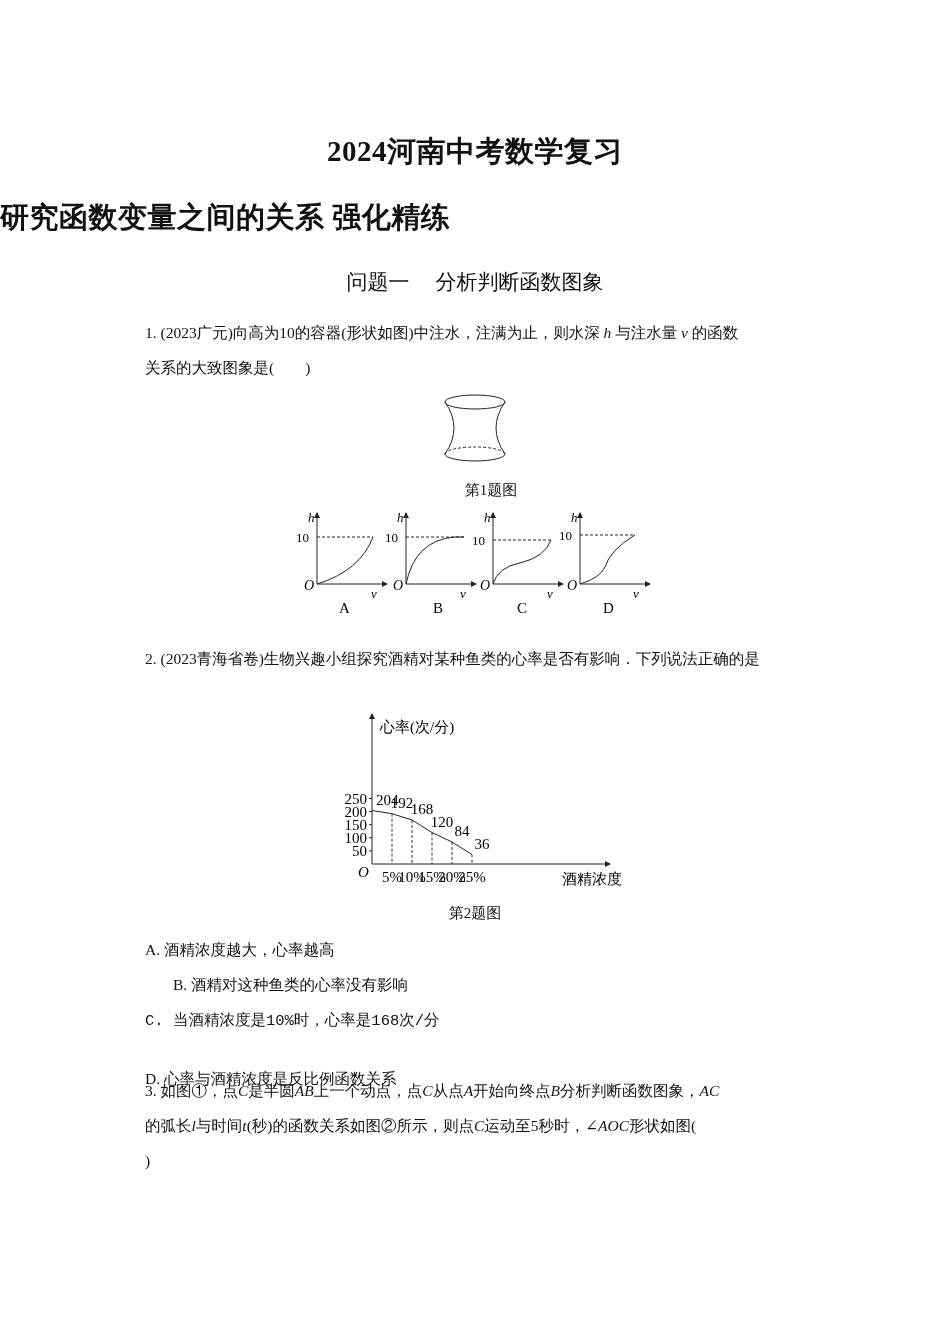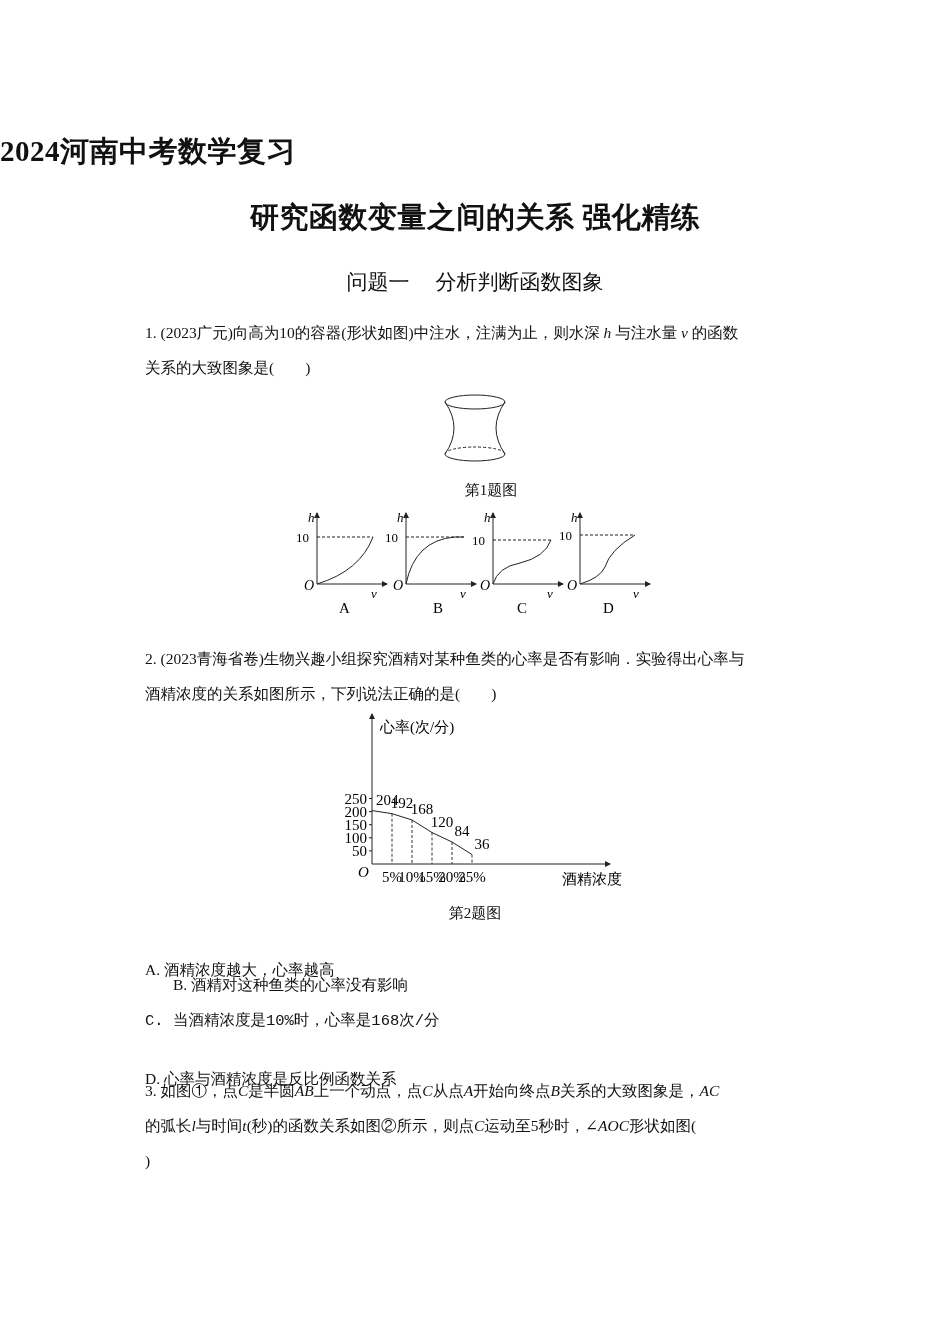--- a/index.html
+++ b/index.html
@@ -1,20 +1,20 @@
 <!DOCTYPE html>
 <html><head>
 <meta charset="utf-8">
 <style>
   html, body { margin: 0; padding: 0; background: #ffffff; }
   body { width: 950px; height: 1344px; position: relative; overflow: hidden;
          font-family: "Liberation Serif", "DejaVu Serif", serif; color: #111; }
   .abs { position: absolute; }
-  .title1 { left: 0; width: 950px; top: 132px; font-size: 29px; font-weight: bold; letter-spacing: 0.5px; }
-  .title2 { left: 0; width: 950px; top: 198px; text-align: center; font-size: 29px; font-weight: bold; letter-spacing: 0.5px; }
+  .title1 { left: 0; width: 950px; top: 132px; text-align: center; font-size: 29px; font-weight: bold; letter-spacing: 0.5px; }
+  .title2 { left: 0; width: 950px; top: 198px; font-size: 29px; font-weight: bold; letter-spacing: 0.5px; }
   .section { left: 0; width: 950px; top: 268px; text-align: center; font-size: 21px; }
   .section .gap { display: inline-block; width: 26px; }
   .para { left: 145px; width: 665px; font-size: 15.5px; line-height: 35px; }
   .caption { left: 0; width: 950px; text-align: center; font-size: 15px; }
   .opt { left: 145px; font-size: 15.5px; }
   em.v { font-style: italic; }
   svg text { font-family: "Liberation Serif", "DejaVu Serif", serif; }
 </style>
 </head>
 <body>
@@ -95,22 +95,21 @@
     <text x="276" y="17" font-size="13" font-style="italic">h</text>
     <text x="264" y="35" font-size="13">10</text>
     <text x="272" y="85" font-size="14" font-style="italic">O</text>
     <text x="338" y="93" font-size="13" font-style="italic">v</text>
     <text x="308" y="108" font-size="15">D</text>
   </g>
 </svg>
 
 <div class="abs para" style="top:641px;">
   <span>2.</span>
-  <span>(2023青海省卷)</span><span>生物兴趣小组探究酒精对某种鱼类的心率是否有影响．实验得出心率与</span><br>
-  <span>酒精浓度的关系如图所示，下列说法正确的是(　　)</span>
+  <span>(2023青海省卷)</span><span>生物兴趣小组探究酒精对某种鱼类的心率是否有影响．下列说法正确的是</span><br>
 </div>
 
 <svg class="abs" style="left:320px; top:710px;" width="320" height="190" viewBox="0 0 320 190">
   <defs>
     <marker id="arr2" markerWidth="6" markerHeight="6" refX="5" refY="3" orient="auto">
       <path d="M0,0 L6,3 L0,6 z" fill="#222"></path>
     </marker>
   </defs>
   <g id="chart-root">
       <line x1="52" y1="154" x2="52" y2="4" stroke="#222" stroke-width="1" marker-end="url(#arr2)"></line>
@@ -142,23 +141,23 @@
       <text x="122" y="116.56" font-size="15" text-anchor="middle">120</text>
       <text x="142" y="125.99199999999999" font-size="15" text-anchor="middle">84</text>
       <text x="162" y="138.568" font-size="15" text-anchor="middle">36</text>
     </g>
   <text x="60" y="22" font-size="15">心率(次/分)</text>
   <text x="242" y="174" font-size="15">酒精浓度</text>
   <text x="38" y="167" font-size="15" font-style="italic">O</text>
 </svg>
 <div class="abs caption" style="top:904px;text-align:center;">第2题图</div>
 
-<div class="abs opt" style="top:960px;"><span>A.</span> <span>酒精浓度越大，心率越高</span></div>
+<div class="abs opt" style="top:940px;"><span>A.</span> <span>酒精浓度越大，心率越高</span></div>
 <div class="abs opt" style="top:975px;margin-left:28px;"><span>B.</span> <span>酒精对这种鱼类的心率没有影响</span></div>
 <div class="abs opt" style="top:1010px;font-family:Liberation Mono, monospace;"><span>C.</span> <span>当酒精浓度是10%时，心率是168次/分</span></div>
 <div class="abs opt" style="top:1045px;margin-top:24px;"><span>D.</span> <span>心率与酒精浓度是反比例函数关系</span></div>
 
 <div class="abs para" style="top:1073px;">
   <span>3.</span>
-  <span>如图①，点</span><em class="v">C</em><span>是半圆</span><em class="v">AB</em><span>上一个动点，点</span><em class="v">C</em><span>从点</span><em class="v">A</em><span>开始向终点</span><em class="v">B</em><span>关系的大致图象是，</span><em class="v">AC</em><br>
+  <span>如图①，点</span><em class="v">C</em><span>是半圆</span><em class="v">AB</em><span>上一个动点，点</span><em class="v">C</em><span>从点</span><em class="v">A</em><span>开始向终点</span><em class="v">B</em><span>分析判断函数图象，</span><em class="v">AC</em><br>
   <span>的弧长</span><em class="v">l</em><span>与时间</span><em class="v">t</em><span>(秒)的函数关系如图②所示，则点</span><em class="v">C</em><span>运动至5秒时，</span><em class="v">∠AOC</em><span>形状如图(</span><br>
   <span>)</span>
 </div>
 
 </body></html>

